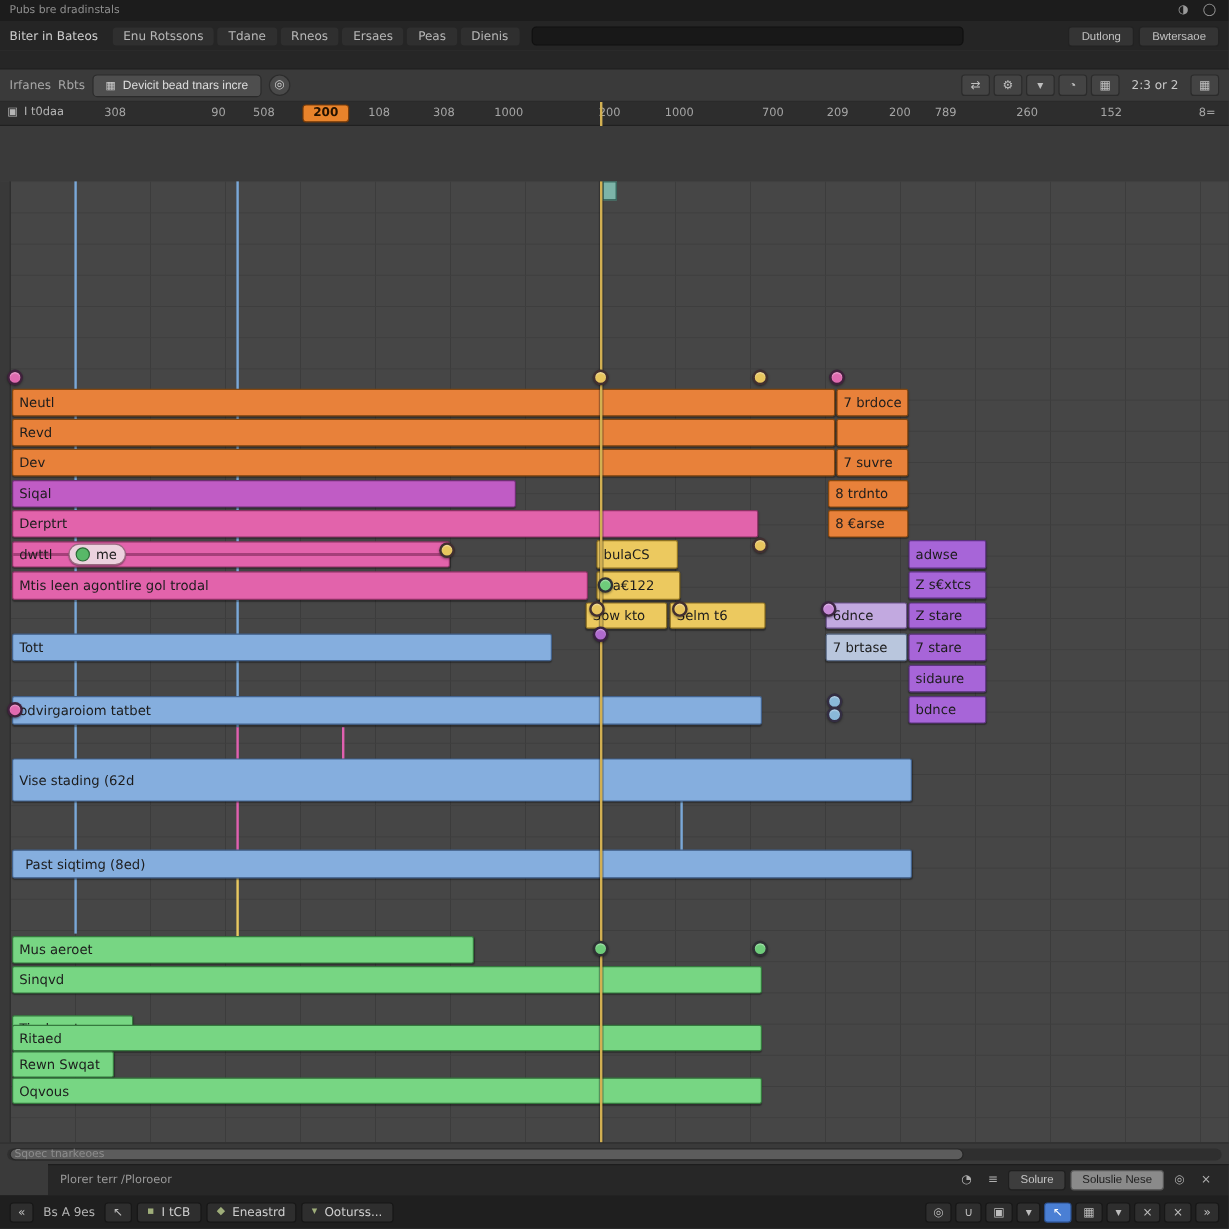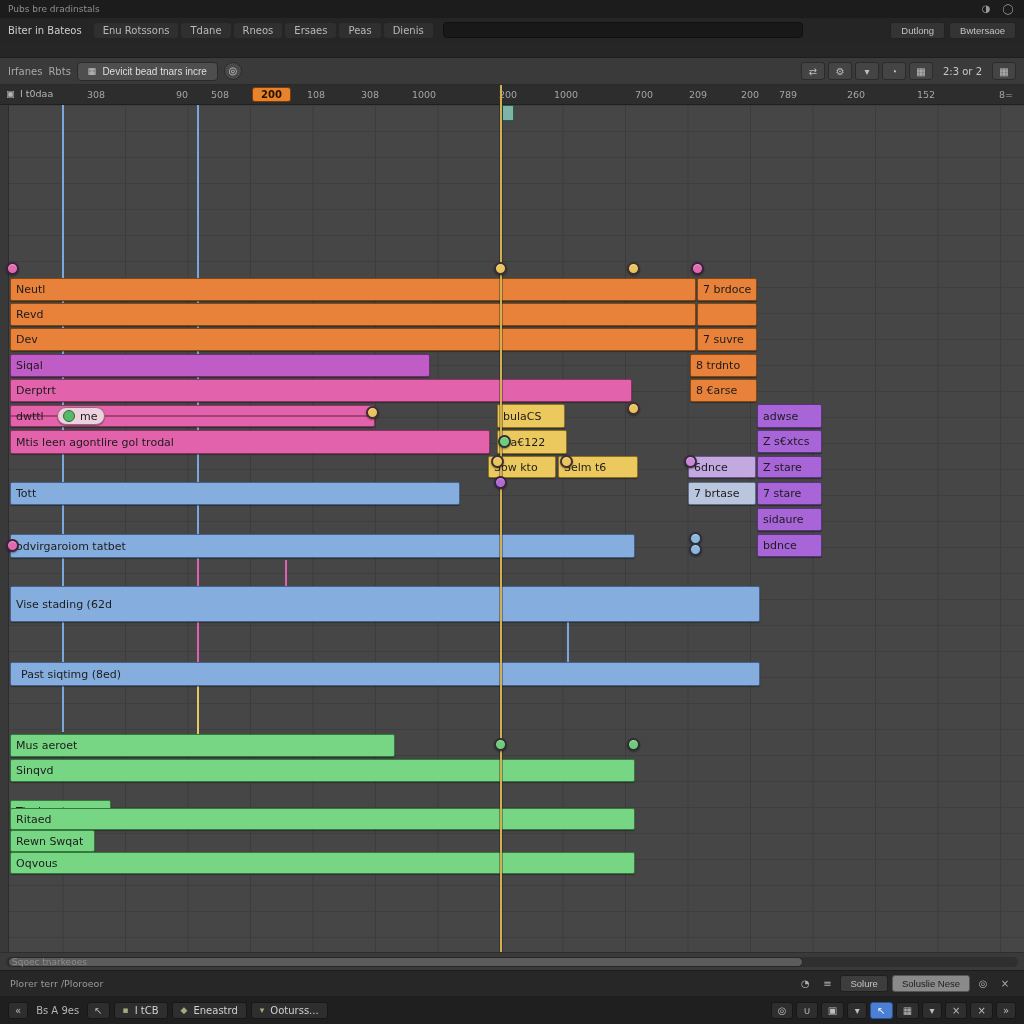--- a/index.html
+++ b/index.html
@@ -38,20 +38,21 @@
   .cf-badge { position:absolute; top:2px; left:252px; background:#e8832b; color:#241200; font-size:10px; font-weight:bold; padding:1px 8px; border-radius:3px; border:1px solid #7a3c08; }
   .ruler-ph { position:absolute; top:0; width:2px; height:20px; background:#d2b052; }
 
   
   .timeline { position:relative; flex:1; overflow:hidden;
     background-color:#464646;
     background-image:
       linear-gradient(#3e3e3e 1px, transparent 1px),
       linear-gradient(90deg, #3c3c3c 1px, transparent 1px);
     background-size: 100% 26px, 62.5px 100%;
+    margin-top: 46px;
   }
   .channel-col { position:absolute; left:0; top:0; width:9px; height:100%; background:#393939; border-right:1px solid #2d2d2d; z-index:1; }
   .vline { position:absolute; width:2px; z-index:1; }
   .strip { position:absolute; z-index:2; border:1px solid; border-radius:2px; font-size:11px; color:#1c1c1c;
            display:flex; align-items:center; padding:0 5px; overflow:hidden; white-space:nowrap;
            box-shadow:0 1px 1px rgba(0,0,0,0.35); cursor:default; }
   .strip .slabel { overflow:hidden; text-overflow:clip; }
   .c-orange   { background:#e8813a; border-color:#84470f; }
   .c-pink     { background:#e263ab; border-color:#8a3263; }
   .c-magenta  { background:#c05cc5; border-color:#6d2f72; }
@@ -68,21 +69,21 @@
         box-shadow:0 1px 2px rgba(0,0,0,0.4), inset 0 1px 1px rgba(255,255,255,0.4); }
   .playhead { position:absolute; top:0; bottom:0; width:2px; background:#d2b052; z-index:4; box-shadow:0 0 0 1px rgba(20,20,20,0.35); }
   .frame-chip { position:absolute; top:0; left:502px; width:12px; height:16px; background:#7cb4a8; border:1px solid #2c5a50; z-index:4; }
 
   
   .hscroll { height:18px; background:#3a3a3a; border-top:1px solid #2d2d2d; position:relative; }
   .hs-label { position:absolute; left:12px; top:4px; font-size:9px; color:#8d8d8d; z-index:2; }
   .hs-track { position:absolute; left:6px; right:6px; top:4px; height:10px; background:#2f2f2f; border-radius:5px; }
   .hs-thumb { position:absolute; left:8px; width:795px; top:4px; height:10px; background:#5c5c5c; border:1px solid #262626; border-radius:5px; z-index:1; }
 
-  .statusbar { height:26px; background:#272727; border-top:1px solid #1d1d1d; display:flex; align-items:center; padding:0 10px; font-size:9.5px; color:#9a9a9a; gap:6px; }
+  .statusbar { height:26px; background:#272727; border-top:1px solid #1d1d1d; display:flex; align-items:center; padding:0 10px; font-size:9.5px; color:#9a9a9a; gap:6px;margin-left:40px; }
   .sb-right { margin-left:auto; display:flex; gap:4px; align-items:center; }
   .sb-btn { background:#3d3d3d; color:#c5c5c5; font-size:9.5px; padding:2px 9px; border-radius:3px; border:1px solid #1f1f1f; }
   .sb-btn.hl { background:#8a8a8a; color:#1c1c1c; border-color:#555; }
   .sb-icon { min-width:18px; text-align:center; color:#b0b0b0; font-size:10px; }
 
   .playbar { height:28px; background:#1f1f1f; display:flex; align-items:center; padding:0 8px; gap:4px; font-size:10px; }
   .pb-icon { background:#2e2e2e; color:#bdbdbd; border:1px solid #171717; border-radius:3px; padding:2px 6px; min-width:20px; text-align:center; }
   .pb-icon.active { background:#4a7fd4; color:#ffffff; border-color:#2b4f8c; }
   .pb-chip { background:#2e2e2e; color:#cfcfcf; border:1px solid #171717; border-radius:3px; padding:2px 8px; display:flex; gap:6px; align-items:center; }
   .pb-chip .cg { color:#9fae7a; font-size:9px; }

